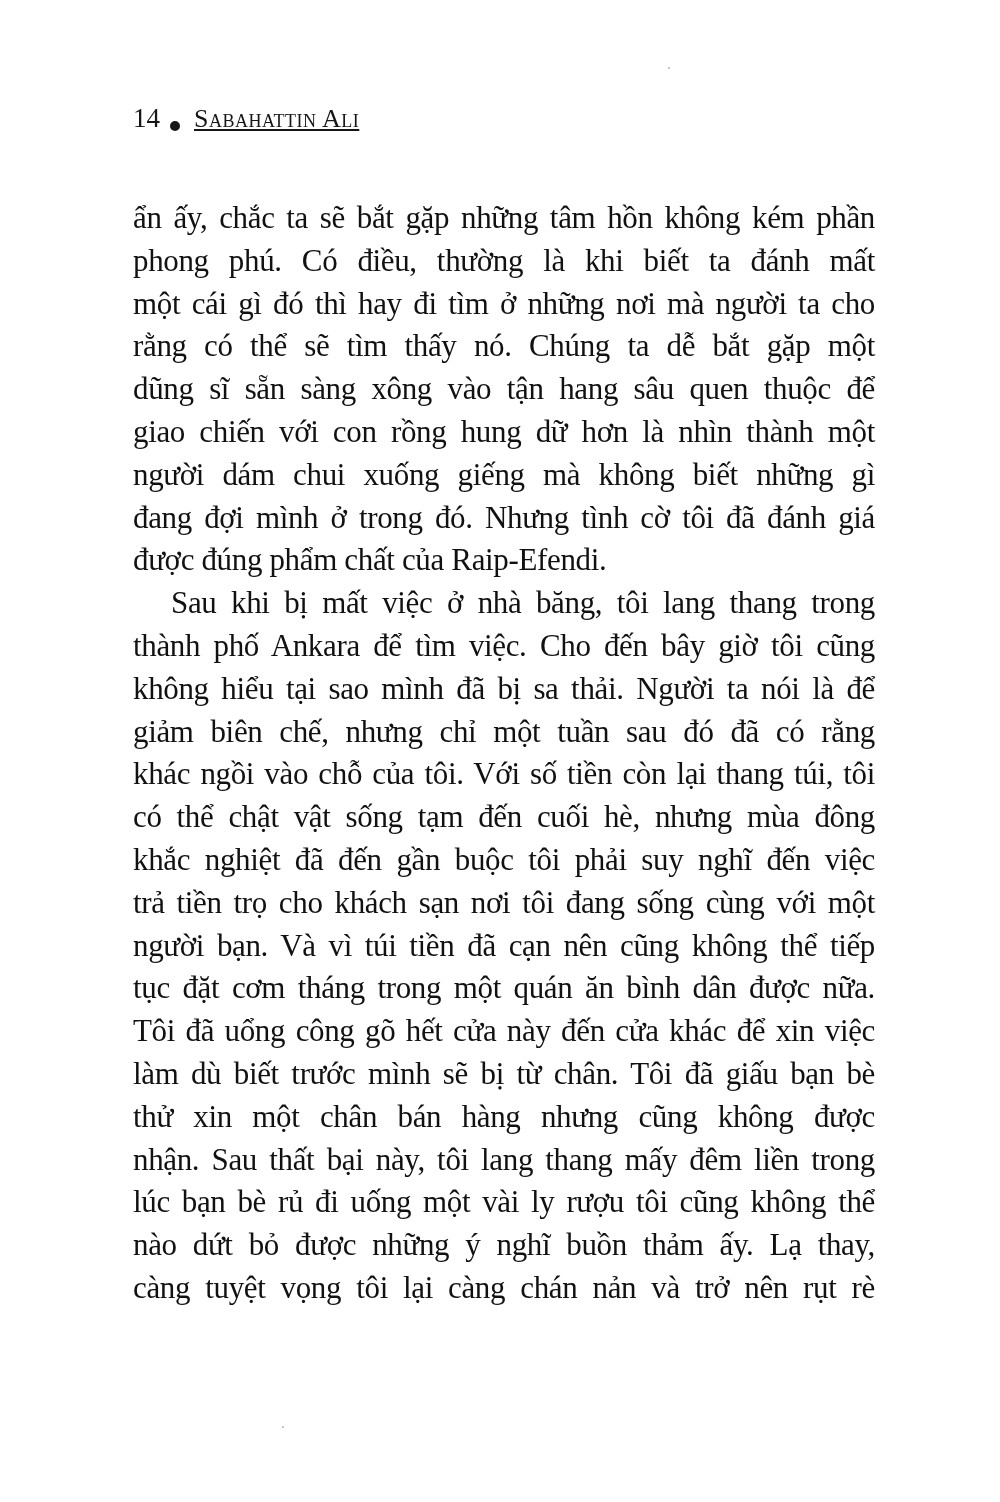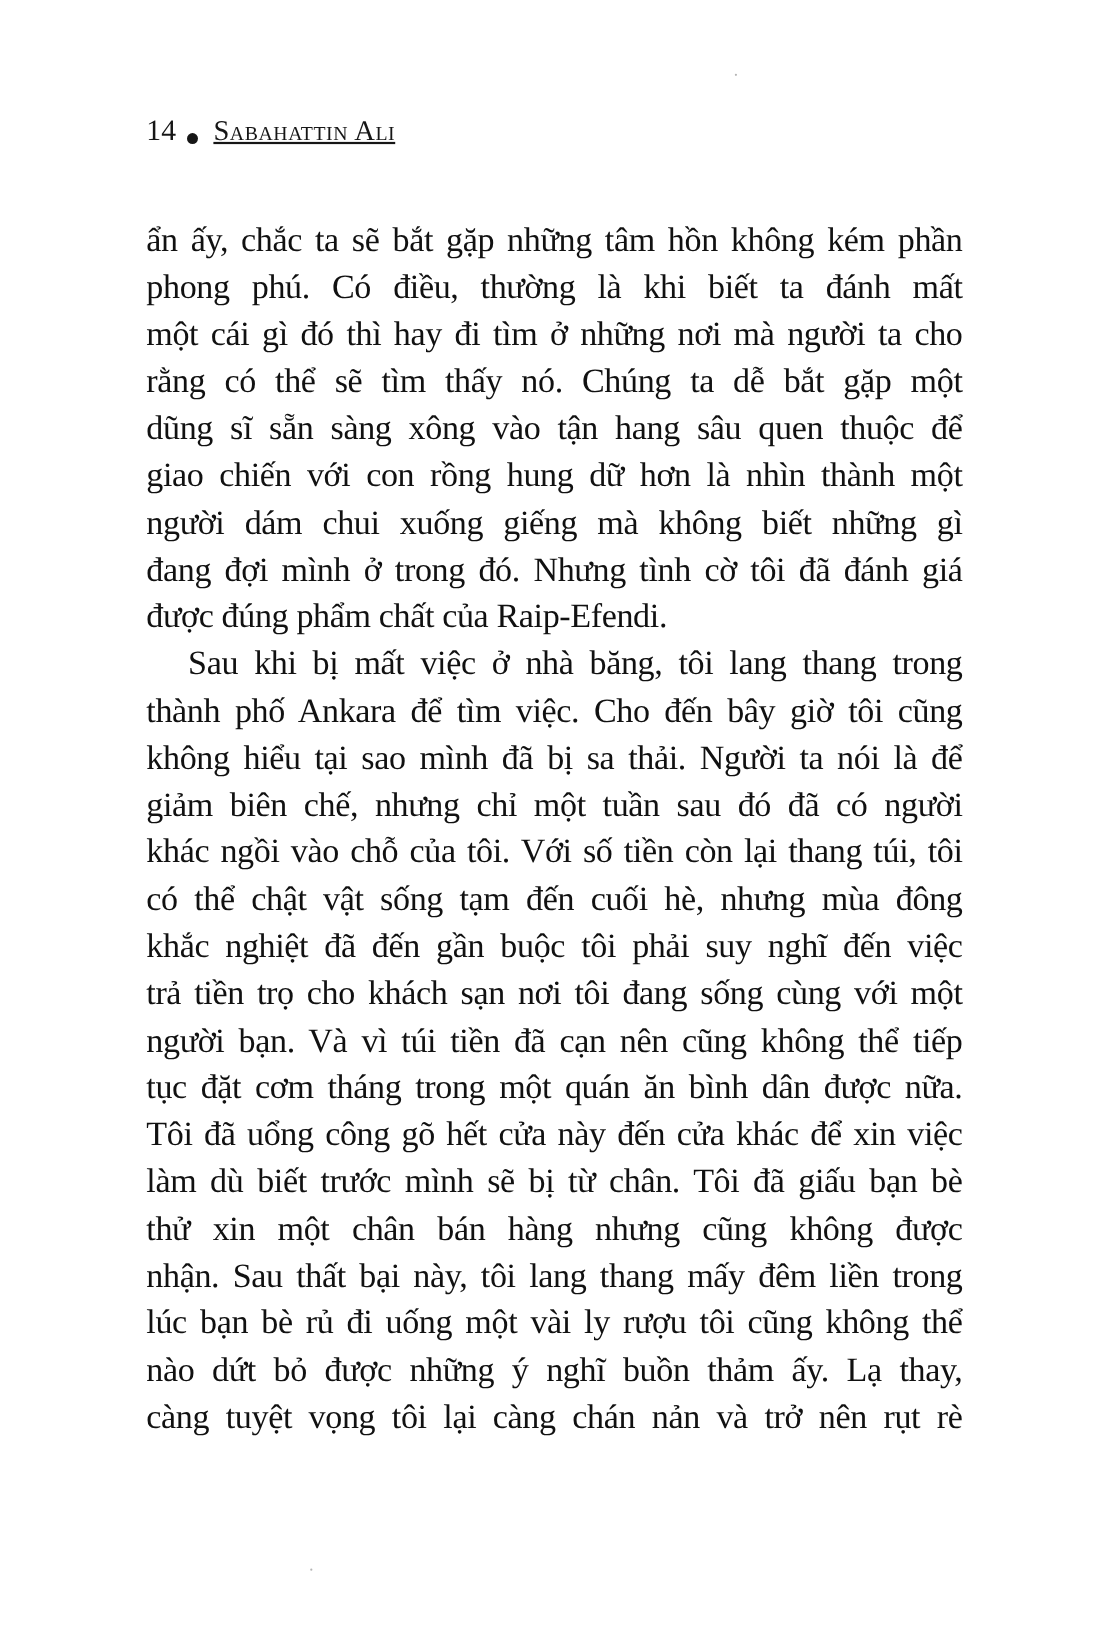--- a/index.html
+++ b/index.html
@@ -101,21 +101,21 @@
     <span class="line">rằng có thể sẽ tìm thấy nó. Chúng ta dễ bắt gặp một</span>
     <span class="line">dũng sĩ sẵn sàng xông vào tận hang sâu quen thuộc để</span>
     <span class="line">giao chiến với con rồng hung dữ hơn là nhìn thành một</span>
     <span class="line">người dám chui xuống giếng mà không biết những gì</span>
     <span class="line">đang đợi mình ở trong đó. Nhưng tình cờ tôi đã đánh giá</span>
     <span class="line last">được đúng phẩm chất của  Raip-Efendi.</span>
 
     <span class="line indent">Sau khi bị mất việc ở nhà băng, tôi lang thang trong</span>
     <span class="line">thành phố Ankara để tìm việc. Cho đến bây giờ tôi cũng</span>
     <span class="line">không hiểu tại sao mình đã bị sa thải. Người ta nói là để</span>
-    <span class="line">giảm biên chế, nhưng chỉ một tuần sau đó đã có người</span>
+    <span class="line">giảm biên chế, nhưng chỉ một tuần sau đó đã có rằng</span>
     <span class="line">khác ngồi vào chỗ của tôi. Với số tiền còn lại thang túi, tôi</span>
     <span class="line">có thể chật vật sống tạm đến cuối hè, nhưng mùa đông</span>
     <span class="line">khắc nghiệt đã đến gần buộc tôi phải suy nghĩ đến việc</span>
     <span class="line">trả tiền trọ cho khách sạn nơi tôi đang sống cùng với một</span>
     <span class="line">người bạn. Và vì túi tiền đã cạn nên cũng không thể tiếp</span>
     <span class="line">tục đặt cơm tháng trong một quán ăn bình dân được nữa.</span>
     <span class="line">Tôi đã uổng công gõ hết cửa này đến cửa khác để xin việc</span>
     <span class="line">làm dù biết trước mình sẽ bị từ chân. Tôi đã giấu bạn bè</span>
     <span class="line">thử xin một chân bán hàng nhưng cũng không được</span>
     <span class="line">nhận. Sau thất bại này, tôi lang thang mấy đêm liền trong</span>

